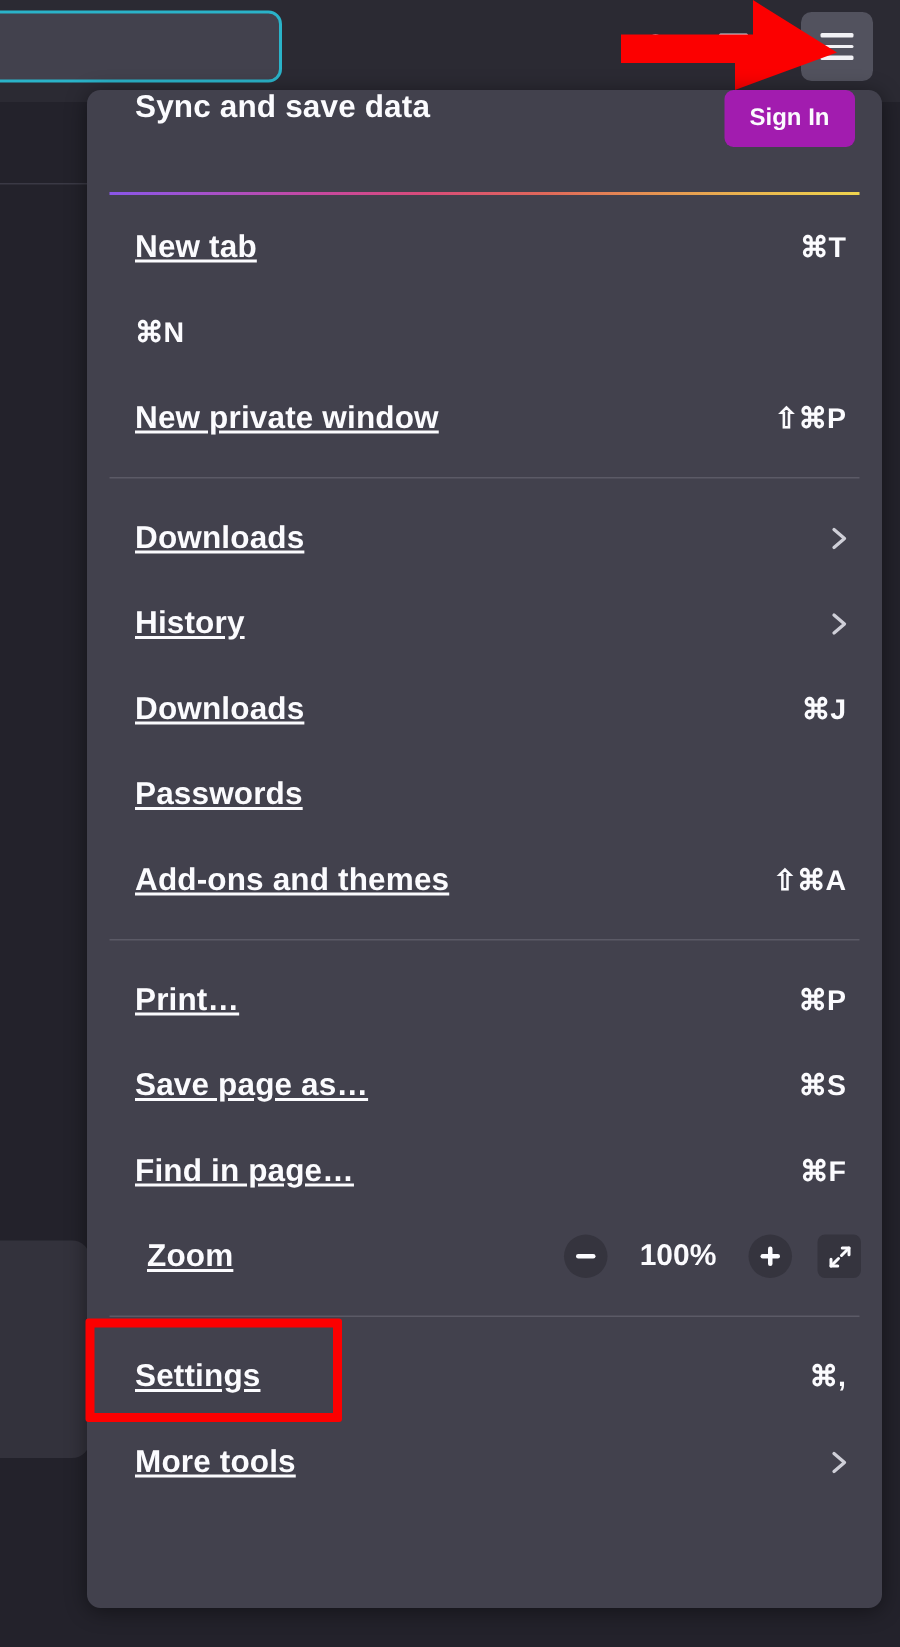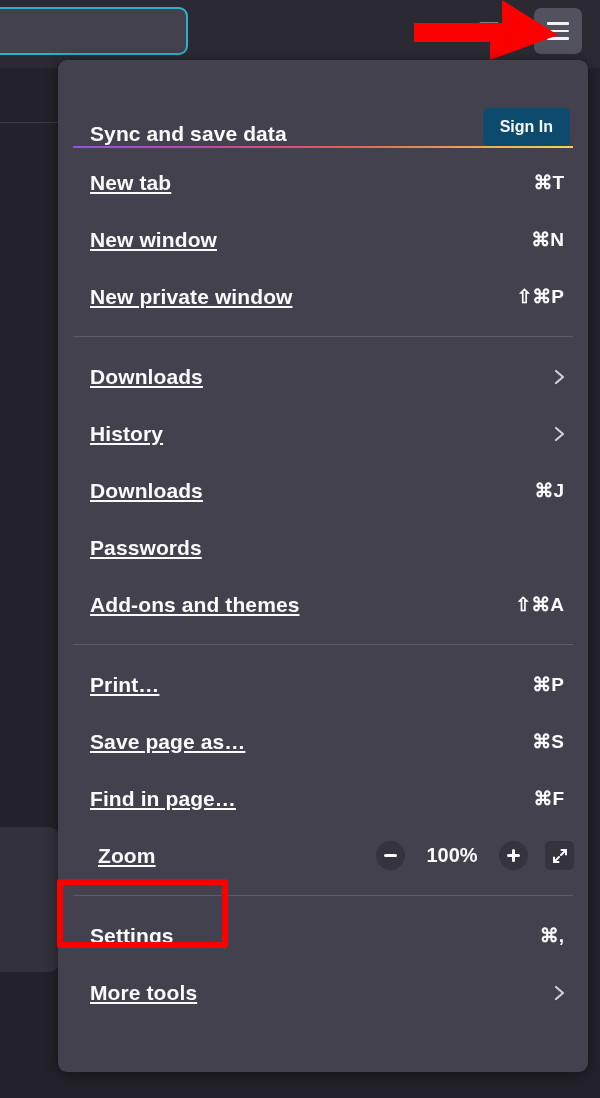--- a/index.html
+++ b/index.html
@@ -63,29 +63,29 @@
 
   
   .menu-panel {
     position:absolute; left:58px; top:60px; width:530px; height:1012px;
     background:#42414d; border-radius:9px;
     box-shadow:0 2px 14px rgba(0,0,0,.45);
     overflow:hidden;
   }
 
   .sync-header {
-    position:relative; height:86px;
-    display:flex; align-items:flex-end; justify-content:space-between;
+    position:relative; height:68px;
+    display:flex; align-items:flex-start; justify-content:space-between;
     padding:0 18px 0 32px;
   }
   .sync-title {
     font-size:21px; font-weight:bold; color:#fbfbfe; letter-spacing:.1px;
   }
   .signin-btn {
-    background:#0c4a6e; color:#fbfbfe;
+    background:#a21caf; color:#fbfbfe;
     font-size:16px; font-weight:bold;
     padding:10px 17px; border-radius:6px;
     border:none; white-space:nowrap;
   }
 
   .gradient-rule {
     height:2px; margin:0 15px 0 15px;
     background:linear-gradient(90deg,#8a56e8 0%,#9a54d8 8%,#c7489f 28%,#d84c7a 42%,#e0685a 58%,#e59152 72%,#eab74f 86%,#efd44e 100%);
   }
 
@@ -188,21 +188,20 @@
     </div>
 
     <div class="gradient-rule"></div>
 
     <div class="menu-group">
       <div class="menu-item">
         <span class="mi-label">New tab</span>
         <span class="mi-shortcut">⌘T</span>
       </div>
       <div class="menu-item">
-        <span class="mi-label">New window</span>
         <span class="mi-shortcut">⌘N</span>
       </div>
       <div class="menu-item">
         <span class="mi-label">New private window</span>
         <span class="mi-shortcut">⇧⌘P</span>
       </div>
     </div>
 
     <div class="divider"></div>
 

